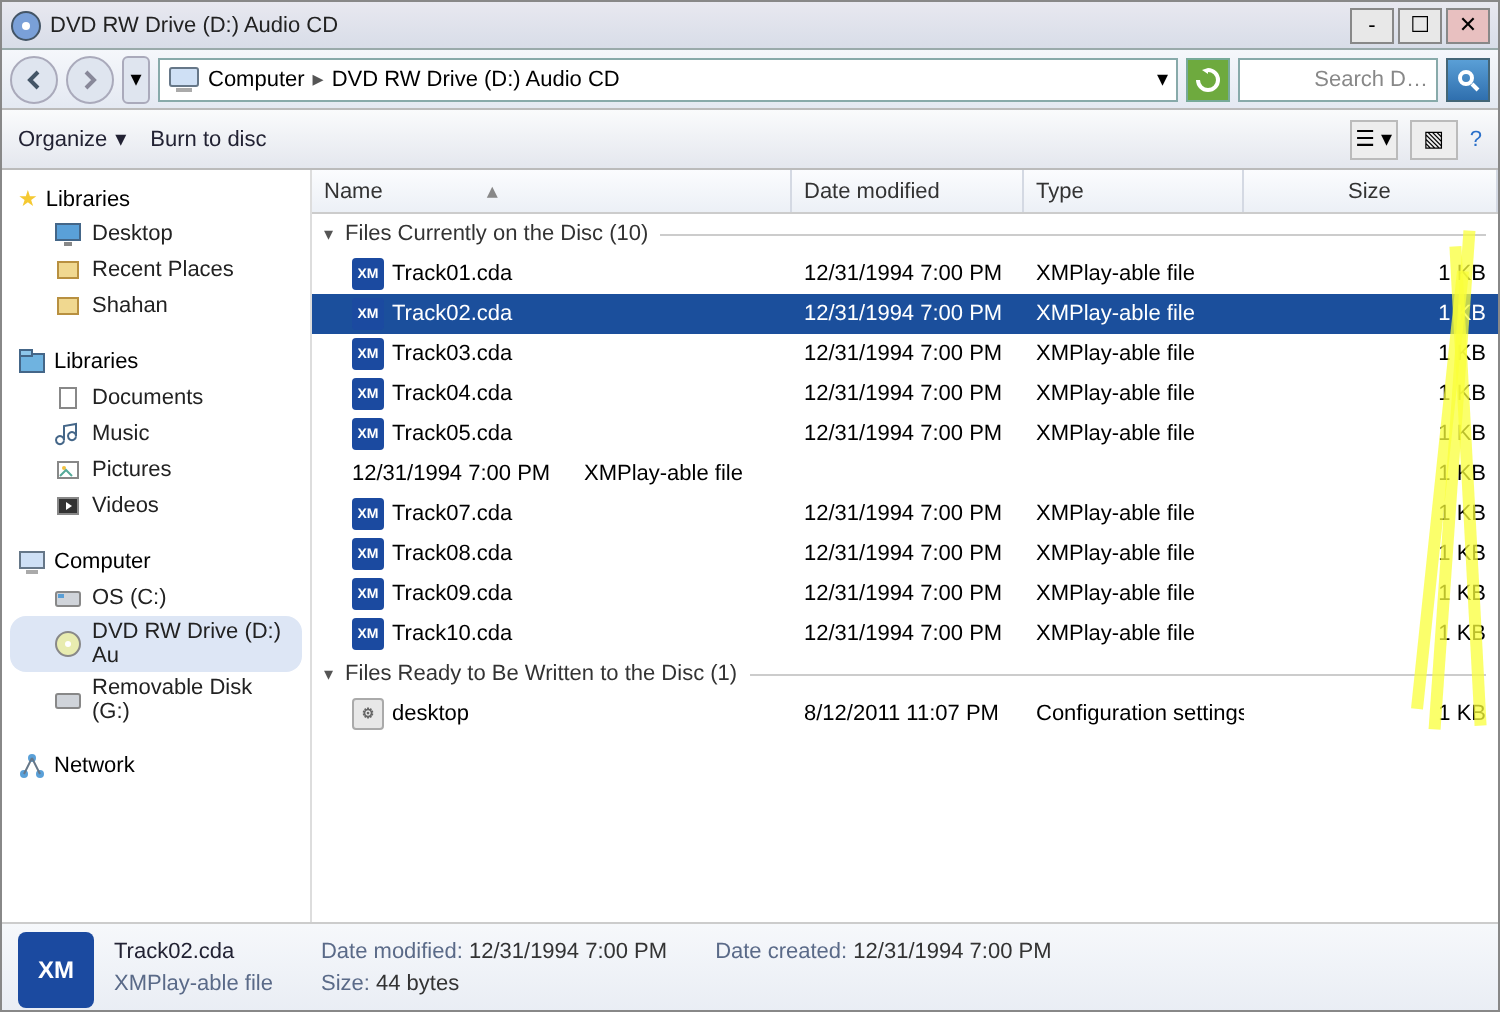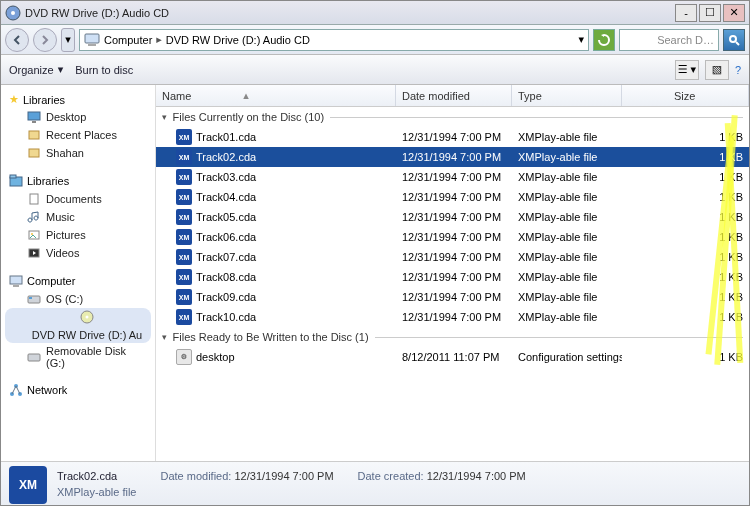--- a/index.html
+++ b/index.html
@@ -33,21 +33,21 @@
 .main { display: flex; height: 376px; }
 
 
 .sidebar { width: 155px; background: #fff; border-right: 1px solid #ddd; padding: 6px 4px; overflow: hidden; position: relative; }
 .sbgroup { margin-bottom: 10px; }
 .sbhead { display: flex; align-items: center; gap: 4px; padding: 2px 4px; }
 .sbhead .star { color: #f5c932; }
 .sbitem { display: flex; align-items: center; gap: 5px; padding: 2px 4px 2px 22px; color: #222; cursor: default; }
 .sbitem .ic { width: 14px; height: 14px; display: inline-flex; align-items: center; justify-content: center; }
 .sbitem.sel { background: #dde6f5; }
-.highlight-y { background: #faff3a; border-radius: 8px; flex-direction: column; }
+.highlight-y { background: #faff3a; border-radius: 8px; }
 
 
 .filearea { flex: 1; display: flex; flex-direction: column; position: relative; }
 .cols { height: 22px; background: linear-gradient(#fbfcfe, #ecf0f6); display: flex; border-bottom: 1px solid #ccc; }
 .col { border-right: 1px solid #d4d9e3; padding: 3px 6px; color: #333; display: flex; align-items: center; gap: 48px; }
 .col.name { width: 240px; } .col.date { width: 116px; } .col.type { width: 110px; } .col.size { flex: 1; margin-left: 46px; }
 .grouplabel { display: flex; align-items: center; padding: 4px 6px; color: #333; gap: 6px; }
 .grouplabel .line { flex: 1; height: 1px; background: #ccc; }
 .gtri { color: #555; font-size: 9px; }
 .row { display: flex; align-items: center; height: 20px; padding-left: 14px; }
@@ -336,24 +336,20 @@
         <div class="row">
           <div class="cell name">
             <span class="ficon">XM</span>
             <span>Track05.cda</span>
           </div>
           <div class="cell date">12/31/1994 7:00 PM</div>
           <div class="cell type">XMPlay-able file</div>
           <div class="cell size">1 KB</div>
         </div>
         <div class="row">
-          <div class="cell name">
-            <span class="ficon">XM</span>
-            <span>Track06.cda</span>
-          </div>
           <div class="cell date">12/31/1994 7:00 PM</div>
           <div class="cell type">XMPlay-able file</div>
           <div class="cell size">1 KB</div>
         </div>
         <div class="row">
           <div class="cell name">
             <span class="ficon">XM</span>
             <span>Track07.cda</span>
           </div>
           <div class="cell date">12/31/1994 7:00 PM</div>
@@ -414,15 +410,16 @@
   </div>
 </div>
 
 <div class="details">
   <div class="dicon">XM</div>
   <div class="dtxt">
     <div><span style="color:#223">Track02.cda</span></div>
     <div><span class="dlabel">Date modified:</span> <span>12/31/1994 7:00 PM</span></div>
     <div><span class="dlabel">Date created:</span> <span>12/31/1994 7:00 PM</span></div>
     <div><span style="color:#5a6a88">XMPlay-able file</span></div>
+    <div><span class="dlabel">Size:</span> <span>44 bytes</span></div>
     <div></div>
   </div>
 </div>
 
 </body></html>

